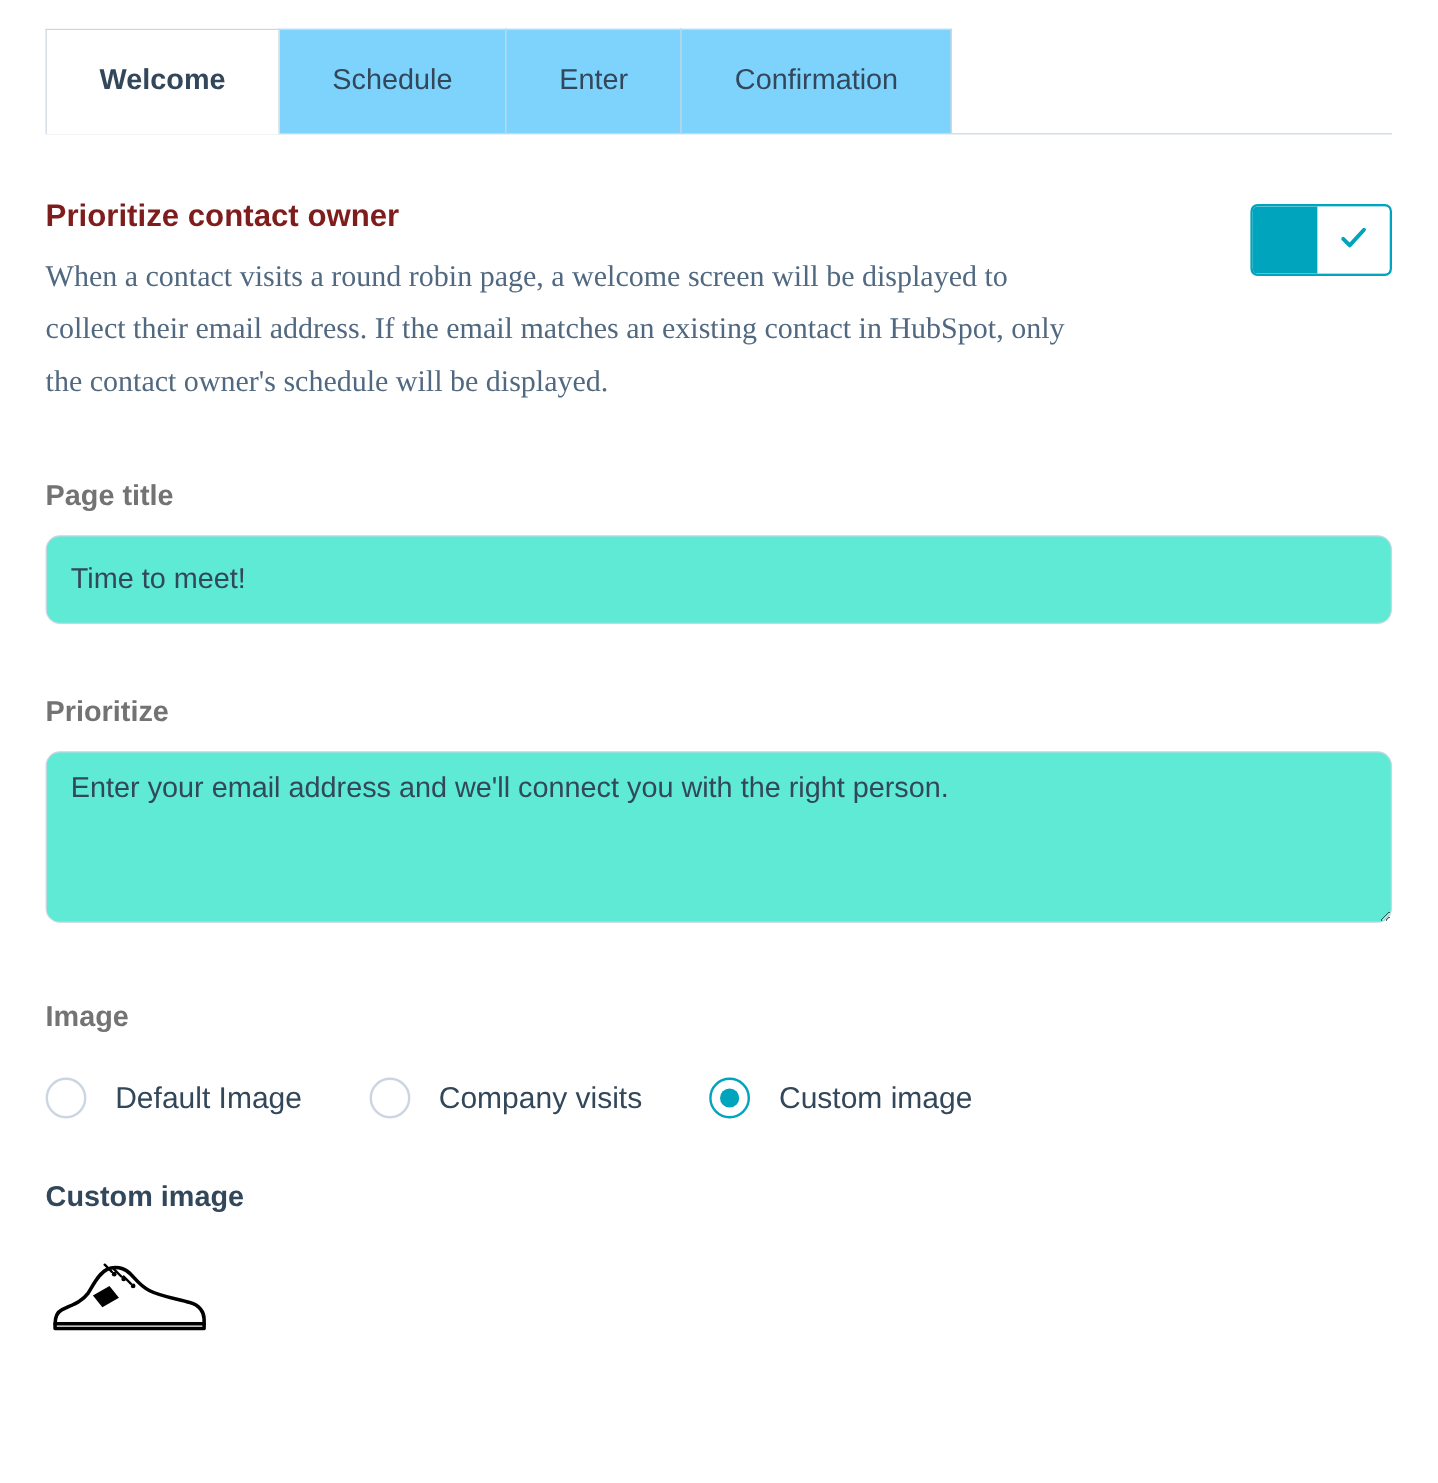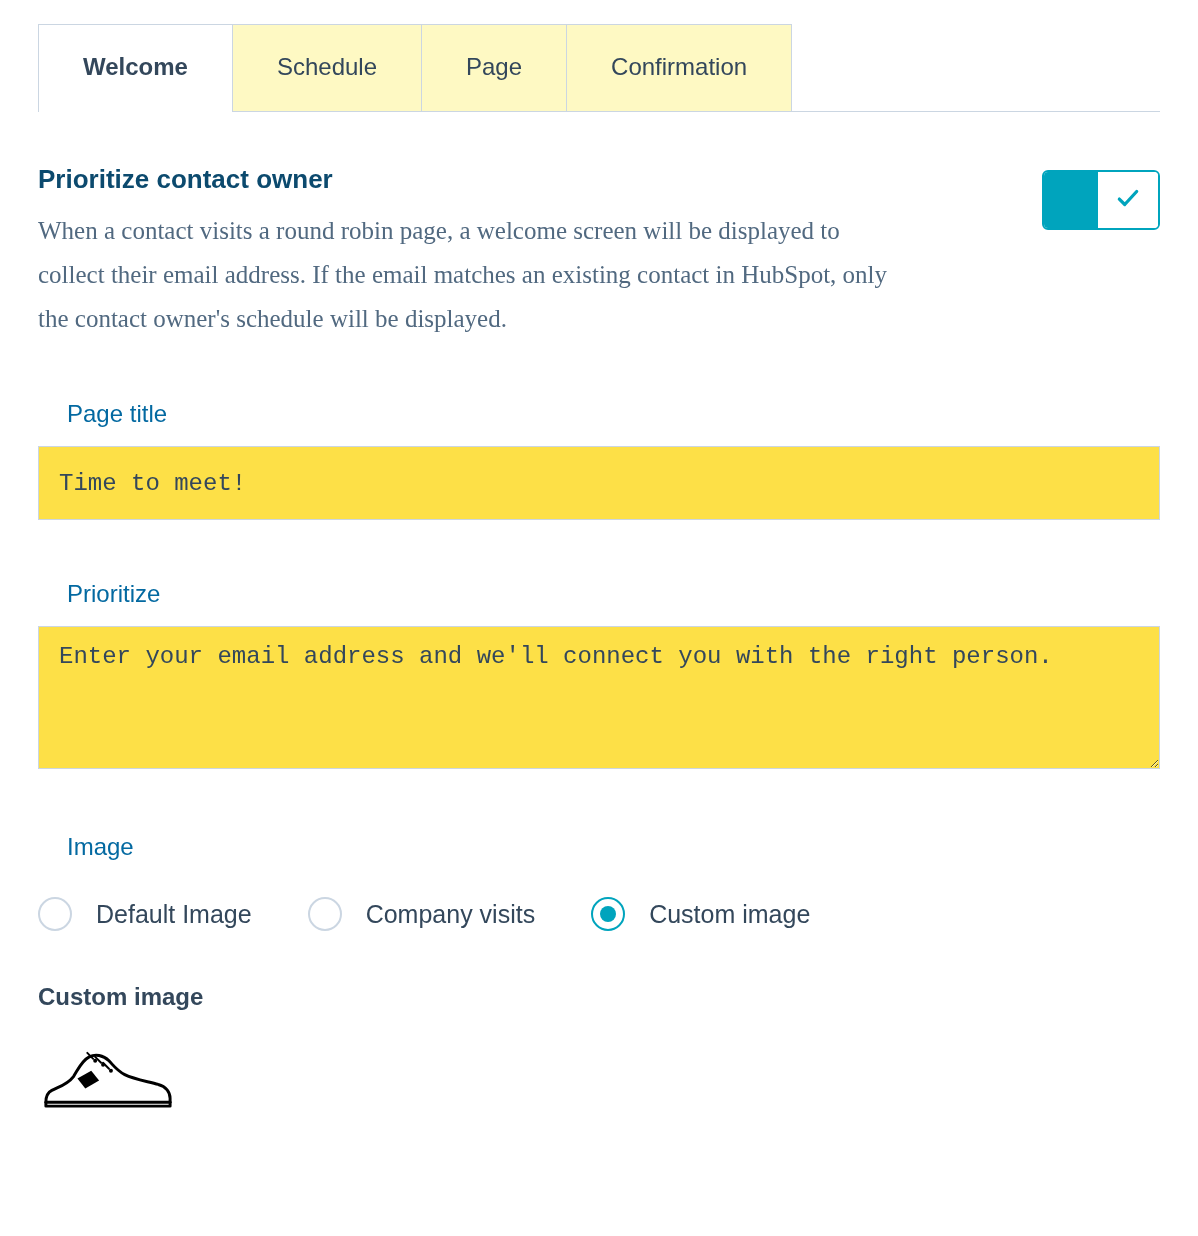--- a/index.html
+++ b/index.html
@@ -15,21 +15,21 @@
 
   
   .tabs {
     display: flex;
     border-bottom: 1px solid #cbd6e2;
   }
   .tab {
     padding: 28px 44px 30px 44px;
     font-size: 24px;
     color: #33475b;
-    background: #fef9c3;
+    background: #7dd3fc;
     border: 1px solid #cbd6e2;
     border-bottom: none;
     margin-left: -1px;
     cursor: pointer;
   }
   .tab:first-child { margin-left: 0; }
   .tab.active {
     background: #fff;
     font-weight: 600;
     position: relative;
@@ -47,21 +47,21 @@
   .prioritize-row {
     display: flex;
     justify-content: space-between;
     align-items: flex-start;
     gap: 40px;
   }
   .prioritize-title {
     font-size: 26px;
     font-weight: 600;
     margin: 0 0 14px 0;
-    color: #0c4a6e;
+    color: #7f1d1d;
   }
   .prioritize-desc {
     font-size: 25px;
     line-height: 1.75;
     color: #516980;
     margin: 0;
     max-width: 860px;
     font-family: Liberation Serif, serif;
   }
 
@@ -86,36 +86,35 @@
     display: flex;
     align-items: center;
     justify-content: center;
   }
   .check-icon svg { width: 26px; height: 26px; stroke: #00a4bd; }
 
   
   .field-label {
     display: block;
     font-size: 24px;
-    font-weight: 400;
-    color: #0369a1;
+    font-weight: 700;
+    color: #737373;
     margin-bottom: 18px;
-    margin-left: 29px;
   }
   .field-block { margin-top: 60px; }
 
   
   .text-input, .textarea {
     width: 100%;
     border: 1px solid #cbd6e2;
-    background: #fde047;
-    border-radius: 0;
-    font-size: 24px;
-    color: #33475b;
-    font-family: Liberation Mono, monospace;
+    background: #5eead4;
+    border-radius: 12px;
+    font-size: 24px;
+    color: #33475b;
+    font-family: Liberation Sans, sans-serif;
   }
   .text-input {
     padding: 20px 20px;
     height: 74px;
   }
   .textarea {
     padding: 16px 20px;
     height: 143px;
     resize: both;
   }
@@ -158,21 +157,21 @@
   .image-preview { margin-top: 36px; }
   .image-preview svg { width: 138px; height: auto; }
 </style>
 </head>
 <body>
 
 <div class="container">
   <div class="tabs">
     <div class="tab active">Welcome</div>
     <div class="tab">Schedule</div>
-    <div class="tab">Page</div>
+    <div class="tab">Enter</div>
     <div class="tab">Confirmation</div>
   </div>
 
   <div class="section prioritize-row">
     <div>
       <h3 class="prioritize-title">Prioritize contact owner</h3>
       <p class="prioritize-desc">When a contact visits a round robin page, a welcome screen will be displayed to collect their email address. If the email matches an existing contact in HubSpot, only the contact owner's schedule will be displayed.</p>
     </div>
     <div class="toggle">
       <div class="toggle-on"></div>

